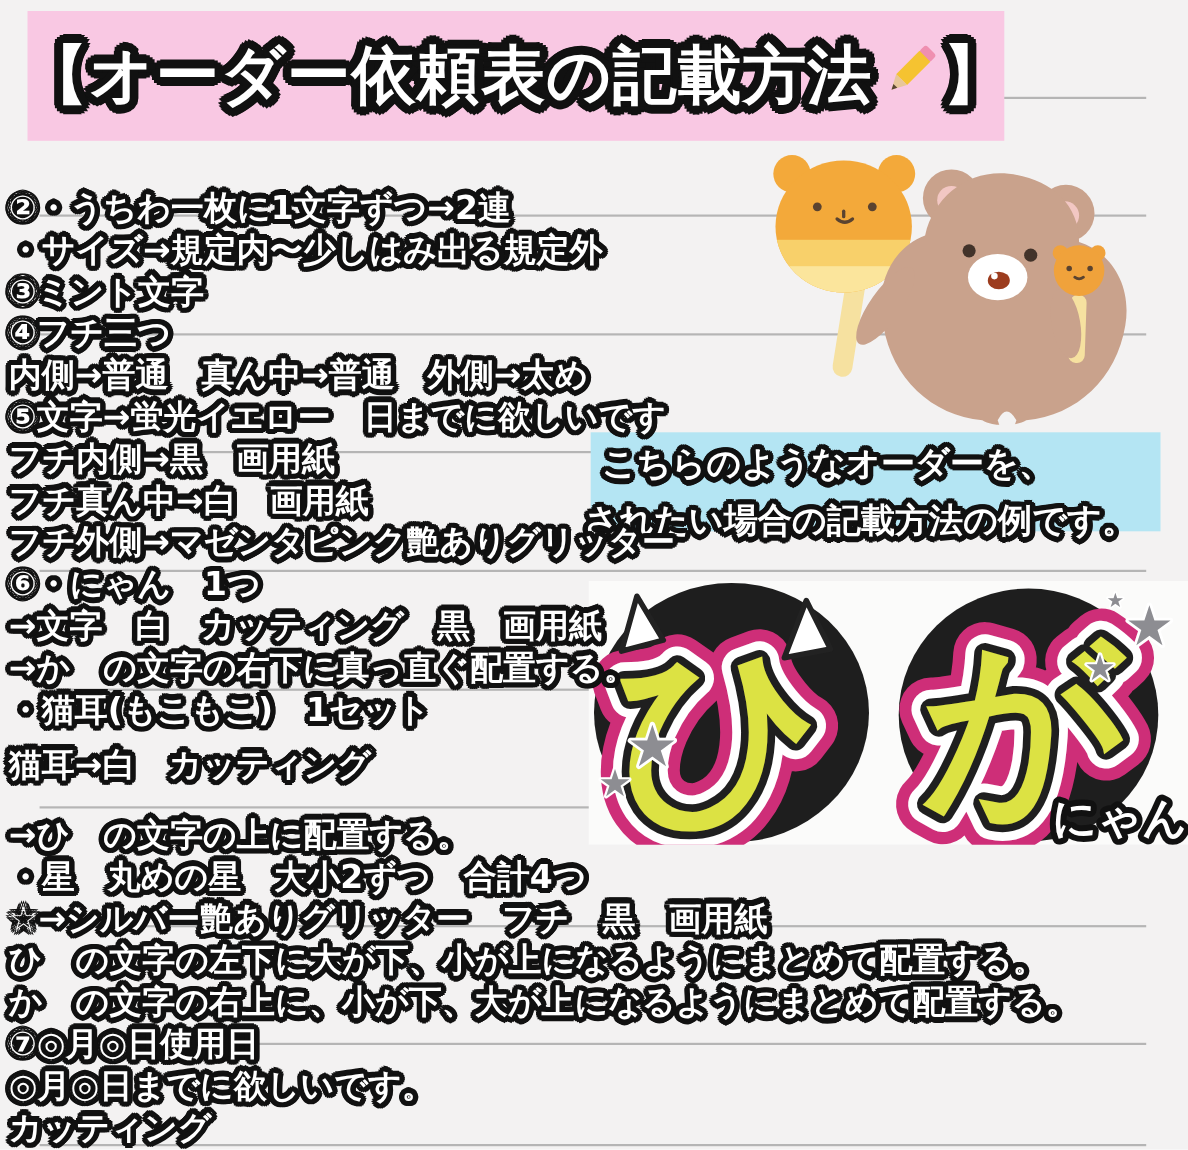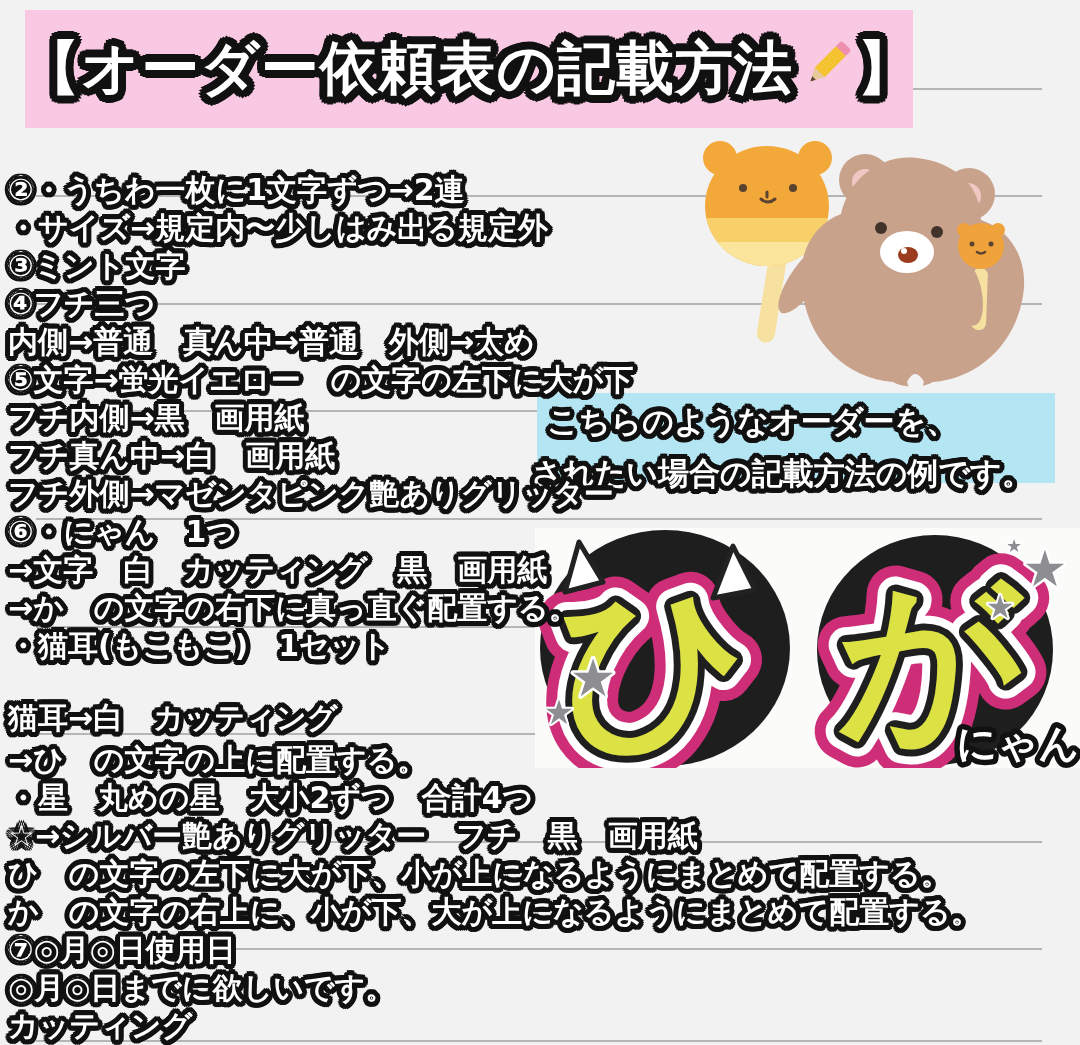--- a/index.html
+++ b/index.html
@@ -175,29 +175,29 @@
     <g font-family="DejaVu Sans, sans-serif" font-weight="bold" text-anchor="middle">
       <text x="483" y="229" font-size="40" fill="#ffffff" stroke="#111" stroke-width="11" paint-order="stroke" stroke-linejoin="round">にゃん</text>
     </g>
   </svg>
 
   <div class="iline outl" style="top:171px">②・うちわ一枚に1文字ずつ→2連</div>
   <div class="iline outl" style="top:209px">・サイズ→規定内〜少しはみ出る規定外</div>
   <div class="iline outl" style="top:247px">③ミント文字</div>
   <div class="iline outl" style="top:285px">④フチ三つ</div>
   <div class="iline outl" style="top:323px">内側→普通　真ん中→普通　外側→太め</div>
-  <div class="iline outl" style="top:361px">⑤文字→蛍光イエロー　の文字の左下に大が下</div>
+  <div class="iline outl" style="top:361px">⑤文字→蛍光イエロー　日までに欲しいです</div>
   <div class="iline outl" style="top:399px">フチ内側→黒　画用紙</div>
   <div class="iline outl" style="top:437px">フチ真ん中→白　画用紙</div>
   <div class="iline outl" style="top:475px">フチ外側→マゼンタピンク艶ありグリッター</div>
   <div class="iline outl" style="top:513px">⑥・にゃん　1つ</div>
   <div class="iline outl" style="top:551px">→文字　白　カッティング　黒　画用紙</div>
   <div class="iline outl" style="top:589px">→か　の文字の右下に真っ直ぐ配置する。</div>
   <div class="iline outl" style="top:627px">・猫耳(もこもこ)　1セット</div>
-  <div class="iline outl" style="top:699px">猫耳→白　カッティング</div>
+  <div class="iline outl" style="top:677px">猫耳→白　カッティング</div>
   <div class="iline outl" style="top:741px">→ひ　の文字の上に配置する。</div>
   <div class="iline outl" style="top:779px">・星　丸めの星　大小2ずつ　合計4つ</div>
   <div class="iline outl" style="top:817px">☆→シルバー艶ありグリッター　フチ　黒　画用紙</div>
   <div class="iline outl" style="top:855px">ひ　の文字の左下に大が下、小が上になるようにまとめて配置する。</div>
   <div class="iline outl" style="top:893px">か　の文字の右上に、小が下、大が上になるようにまとめて配置する。</div>
   <div class="iline outl" style="top:931px">⑦◎月◎日使用日</div>
   <div class="iline outl" style="top:969px">◎月◎日までに欲しいです。</div>
   <div class="iline outl" style="top:1007px">カッティング</div>
 
 </div>

